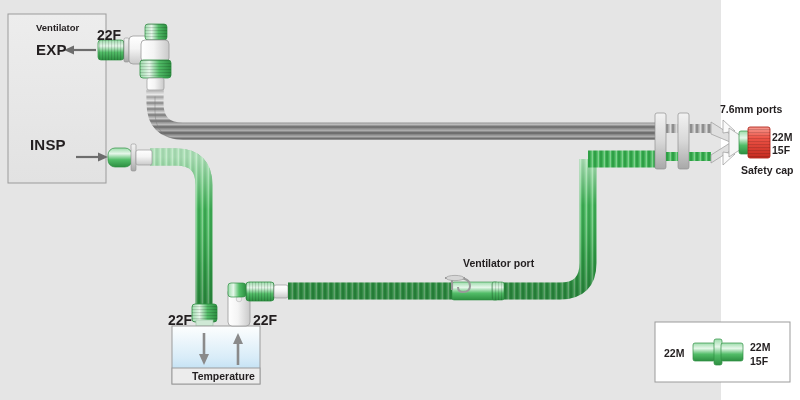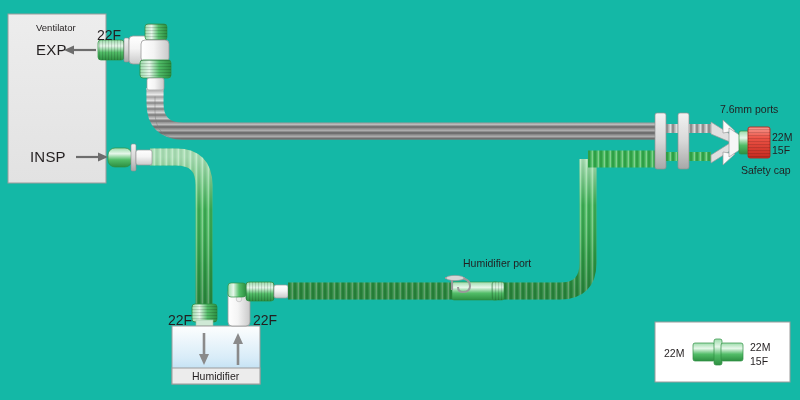--- a/index.html
+++ b/index.html
@@ -1,18 +1,18 @@
 <!DOCTYPE html>
 <html><head>
 <meta charset="utf-8">
 <style>
   html,body{margin:0;padding:0;background:#fff;}
   body{width:800px;height:400px;overflow:hidden;
        font-family:"Liberation Sans", sans-serif;}
-  #stage{position:relative;width:800px;height:400px;background:#14b8a6;}
+  #stage{position:relative;width:721px;height:400px;background:#e5e5e5;font-weight:bold;}
   svg#diagram{position:absolute;left:0;top:0;width:800px;height:400px;display:block;}
   .lbl{position:absolute;white-space:nowrap;color:#231f20;
        font-family:"Liberation Sans", sans-serif;}
   .lbl-vent{font-size:9.5px;}
   .lbl-port{font-size:15px;letter-spacing:.2px;text-align:center;}
   .lbl-md{font-size:10.5px;}
   .lbl-hum{font-size:10.5px;}
   .lbl-22{font-size:14px;}
 </style>
 </head>
@@ -242,31 +242,31 @@
       <rect x="693" y="343" width="22" height="18" rx="2" fill="url(#greenCuff)" stroke="#2e8f42" stroke-width="0.7"></rect>
       <rect x="714" y="339" width="8" height="26" rx="2" fill="url(#greenCuff)" stroke="#2e8f42" stroke-width="0.7"></rect>
       <rect x="721" y="343" width="22" height="18" rx="2" fill="url(#greenCuff)" stroke="#2e8f42" stroke-width="0.7"></rect>
     </g>
   </svg>
 
   <div class="lbl lbl-vent" style="left:36px;top:22px;">Ventilator</div>
 
   <div class="lbl lbl-port" style="left:36px;top:41px;">EXP</div>
 
-  <div class="lbl lbl-port" style="left:30px;top:148px;">INSP</div>
+  <div class="lbl lbl-port" style="left:30px;top:136px;">INSP</div>
 
   <div class="lbl lbl-22" style="left:97px;top:27px;">22F</div>
 
   <div class="lbl lbl-22" style="left:168px;top:312px;">22F</div>
 
   <div class="lbl lbl-22" style="left:253px;top:312px;">22F</div>
 
-  <div class="lbl lbl-hum" style="left:192px;top:370px;">Humidifier</div>
-
-  <div class="lbl lbl-md" style="left:463px;top:257px;">Humidifier port</div>
+  <div class="lbl lbl-hum" style="left:192px;top:370px;">Temperature</div>
+
+  <div class="lbl lbl-md" style="left:463px;top:257px;">Ventilator port</div>
 
   <div class="lbl lbl-md" style="left:720px;top:103px;">7.6mm ports</div>
 
   <div class="lbl lbl-md" style="left:772px;top:131px;">22M</div>
   <div class="lbl lbl-md" style="left:772px;top:144px;">15F</div>
 
   <div class="lbl lbl-md" style="left:733px;top:164px;margin-left:8px;">Safety cap</div>
 
   <div class="lbl lbl-md" style="left:664px;top:347px;">22M</div>
   <div class="lbl lbl-md" style="left:750px;top:341px;">22M</div>

